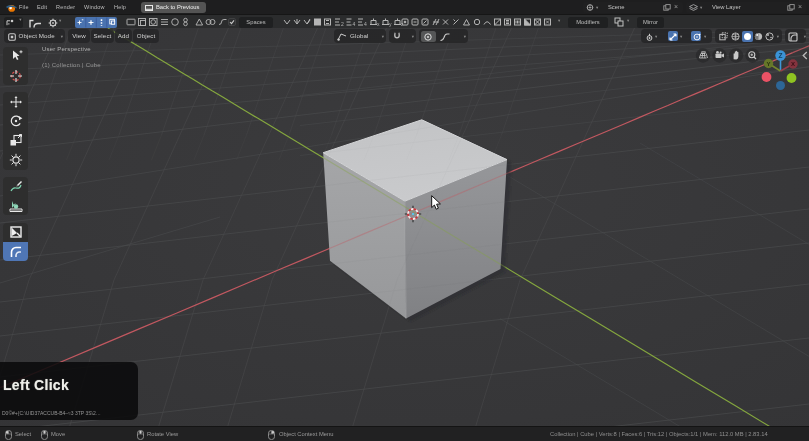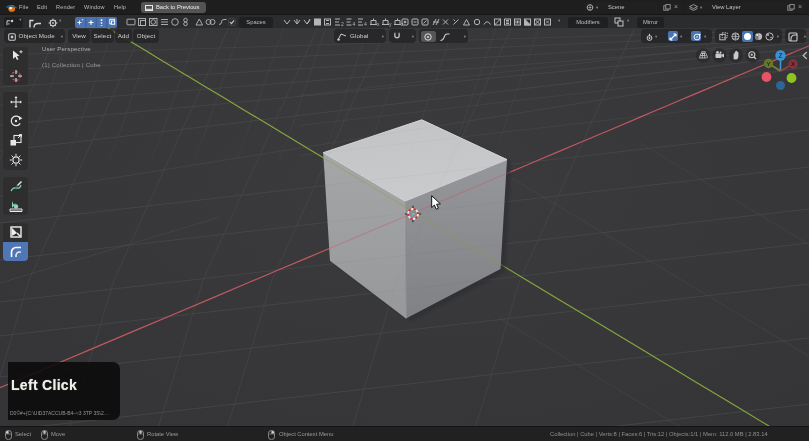--- a/index.html
+++ b/index.html
@@ -20,21 +20,21 @@
   .dd { color:#8a8a8a; font-size:4.5px; }
   
   .hw { position:absolute; top:29px; height:14px; background:rgba(37,38,39,0.88); border-radius:4px; color:#d2d2d2; font-size:6.2px; line-height:14px; letter-spacing:0.1px; }
   
   .tb { position:absolute; left:3px; width:25px; height:19.4px; background:#2e2e2e; }
   .tb svg { position:absolute; left:5.5px; top:2.7px; }
   
   #status { position:absolute; left:0; top:426px; width:809px; height:15px; background:#212122; border-top:1px solid #141414; color:#9b9b9b; font-size:5.8px; }
   .st { position:absolute; top:0; height:15px; line-height:15px; }
   
-  #lc { position:absolute; left:8px; top:362px; width:112px; height:58px; background:rgba(10,10,11,0.88); border-radius:0 7px 7px 0;padding-left:23px; }
+  #lc { position:absolute; left:0; top:362px; width:138px; height:58px; background:rgba(10,10,11,0.88); border-radius:0 7px 7px 0;padding-left:23px; }
   #lc .big { position:absolute; left:3px; top:15px; color:#efefea; font-size:14px; font-weight:bold; letter-spacing:0.3px; text-shadow:0 0 1px rgba(240,240,230,0.6); }
   #lc .small { position:absolute; left:2px; top:48px; color:#969696; font-size:5px; }
   .vtext { position:absolute; color:#b3b3b3; font-size:6px; letter-spacing:0.2px; }
 </style>
 </head>
 <body>
 <div id="app">
 
 <svg class="abs" style="left:0;top:0" width="809" height="441" viewBox="0 0 809 441">
   <defs>

